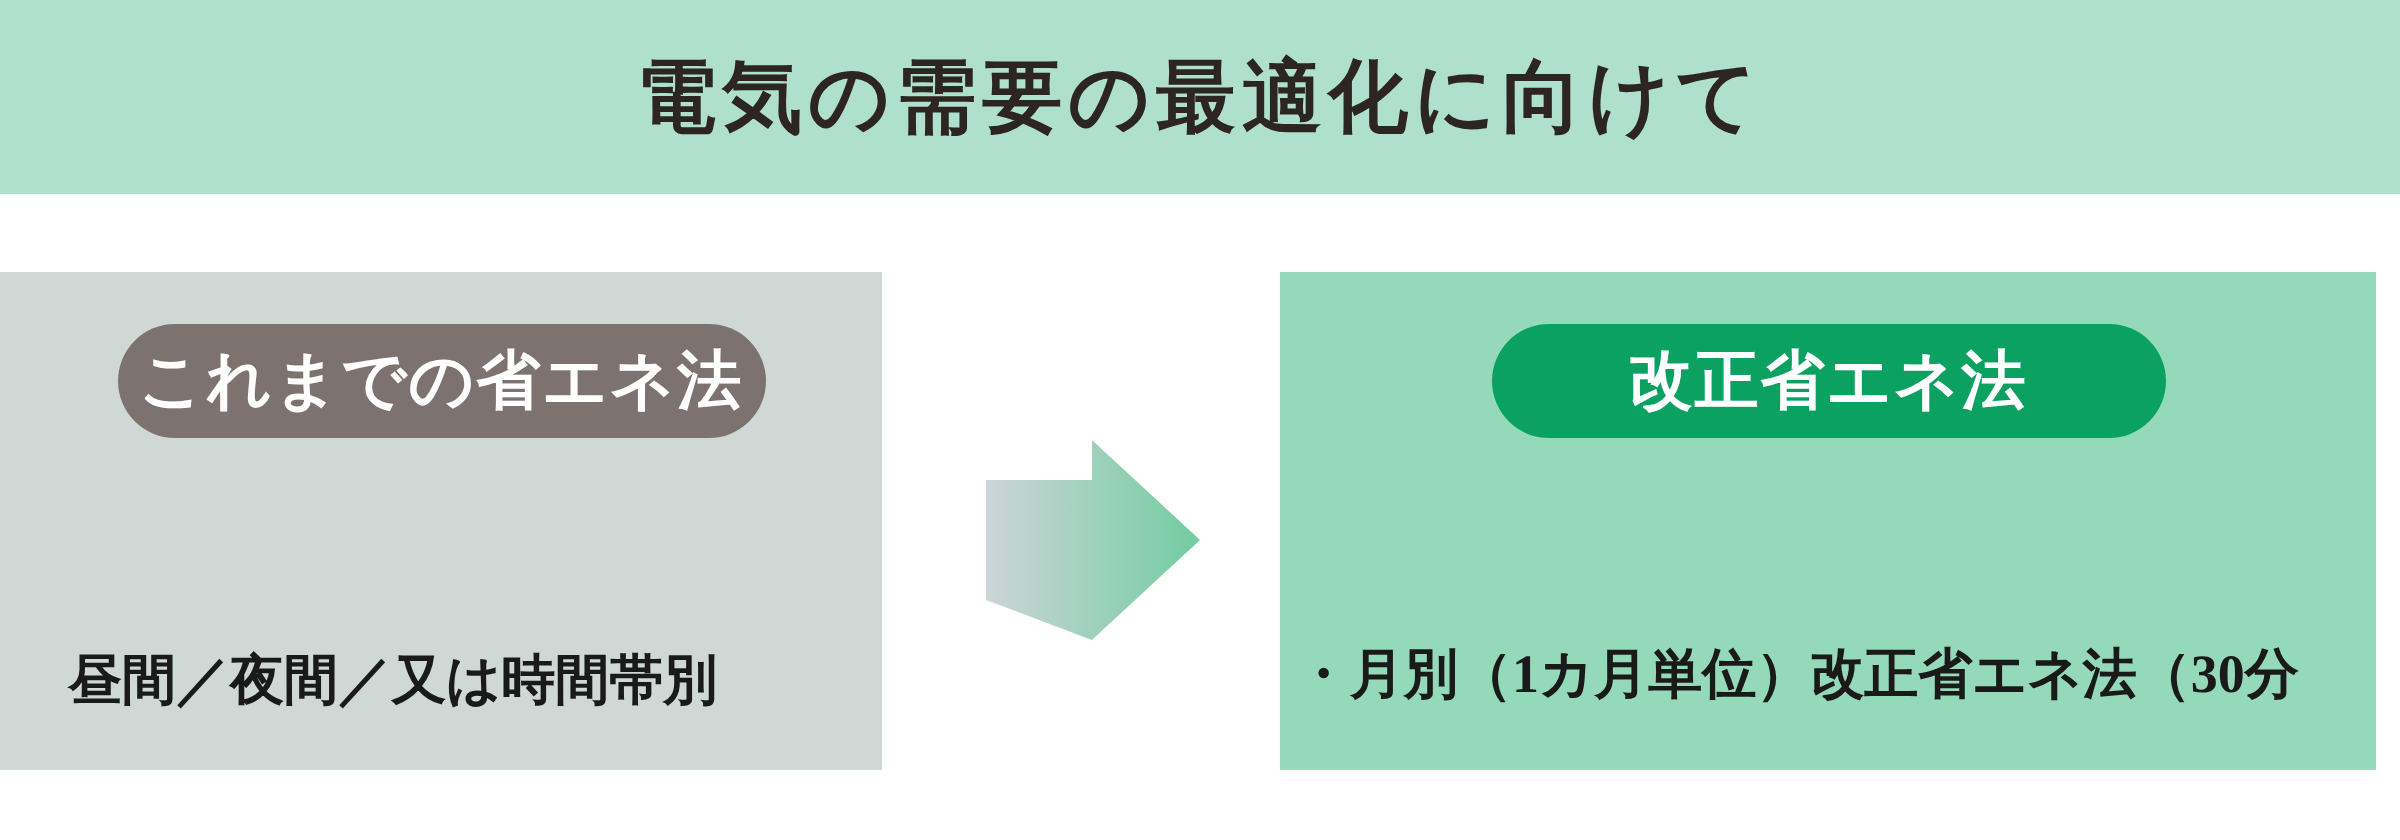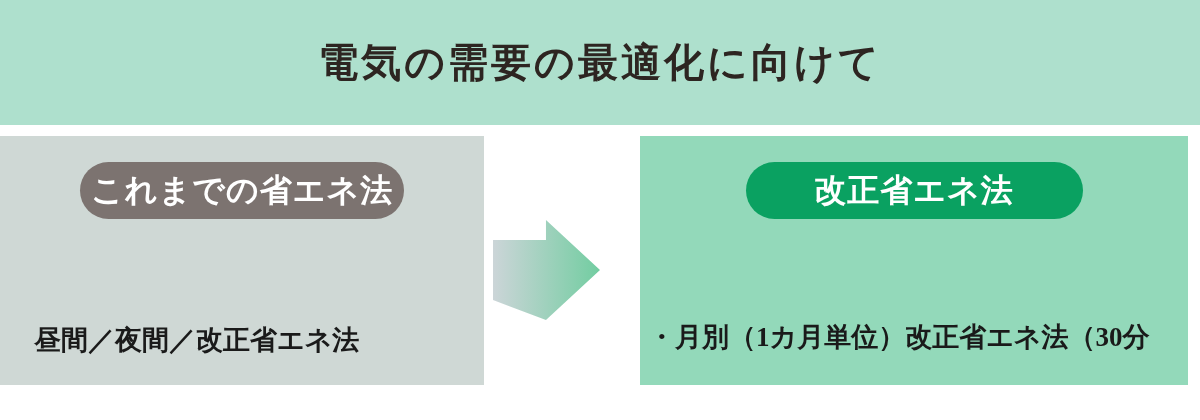--- a/index.html
+++ b/index.html
@@ -14,42 +14,42 @@
   .stage {
     position: relative;
     width: 1200px;
     height: 420px;
   }
   
   .banner {
     position: absolute;
     left: 0; top: 0;
     width: 1200px;
-    height: 125px;
+    height: 97px;
     background: var(--header_bg, #aee0cd);
     display: flex;
     align-items: center;
     justify-content: center;
   }
   .banner .title {
     font-size: 40px;
     font-weight: 700;
     letter-spacing: 3px;
     color: var(--title_text, #2d2521);
   }
   
   .panel {
     position: absolute;
     top: 136px;
     height: 249px;
     box-sizing: border-box;
   }
   .panel-old {
     left: 0;
-    width: 484px;
+    width: 441px;
     background: var(--old_panel_bg, #cfd8d5);
   }
   .panel-new {
     left: 640px;
     width: 548px;
     background: var(--new_panel_bg, #93d9ba);
     font-family: Liberation Serif, serif;
   }
   .badge {
     margin: 26px auto 0 auto;
@@ -106,21 +106,21 @@
 
   <div class="banner">
     <div class="title">電気の需要の最適化に向けて</div>
   </div>
 
   <div class="panel panel-old">
     <div class="badge badge-old">
       <span>これまでの省エネ法</span>
     </div>
     <div class="body-text">
-      <div>昼間／夜間／改正省エネ法</div>
+      <div>昼間／夜間／又は時間帯別</div>
       
       
     </div>
   </div>
 
   <div class="arrow"></div>
 
   <div class="panel panel-new">
     <div class="badge badge-new">
       <span>改正省エネ法</span>

